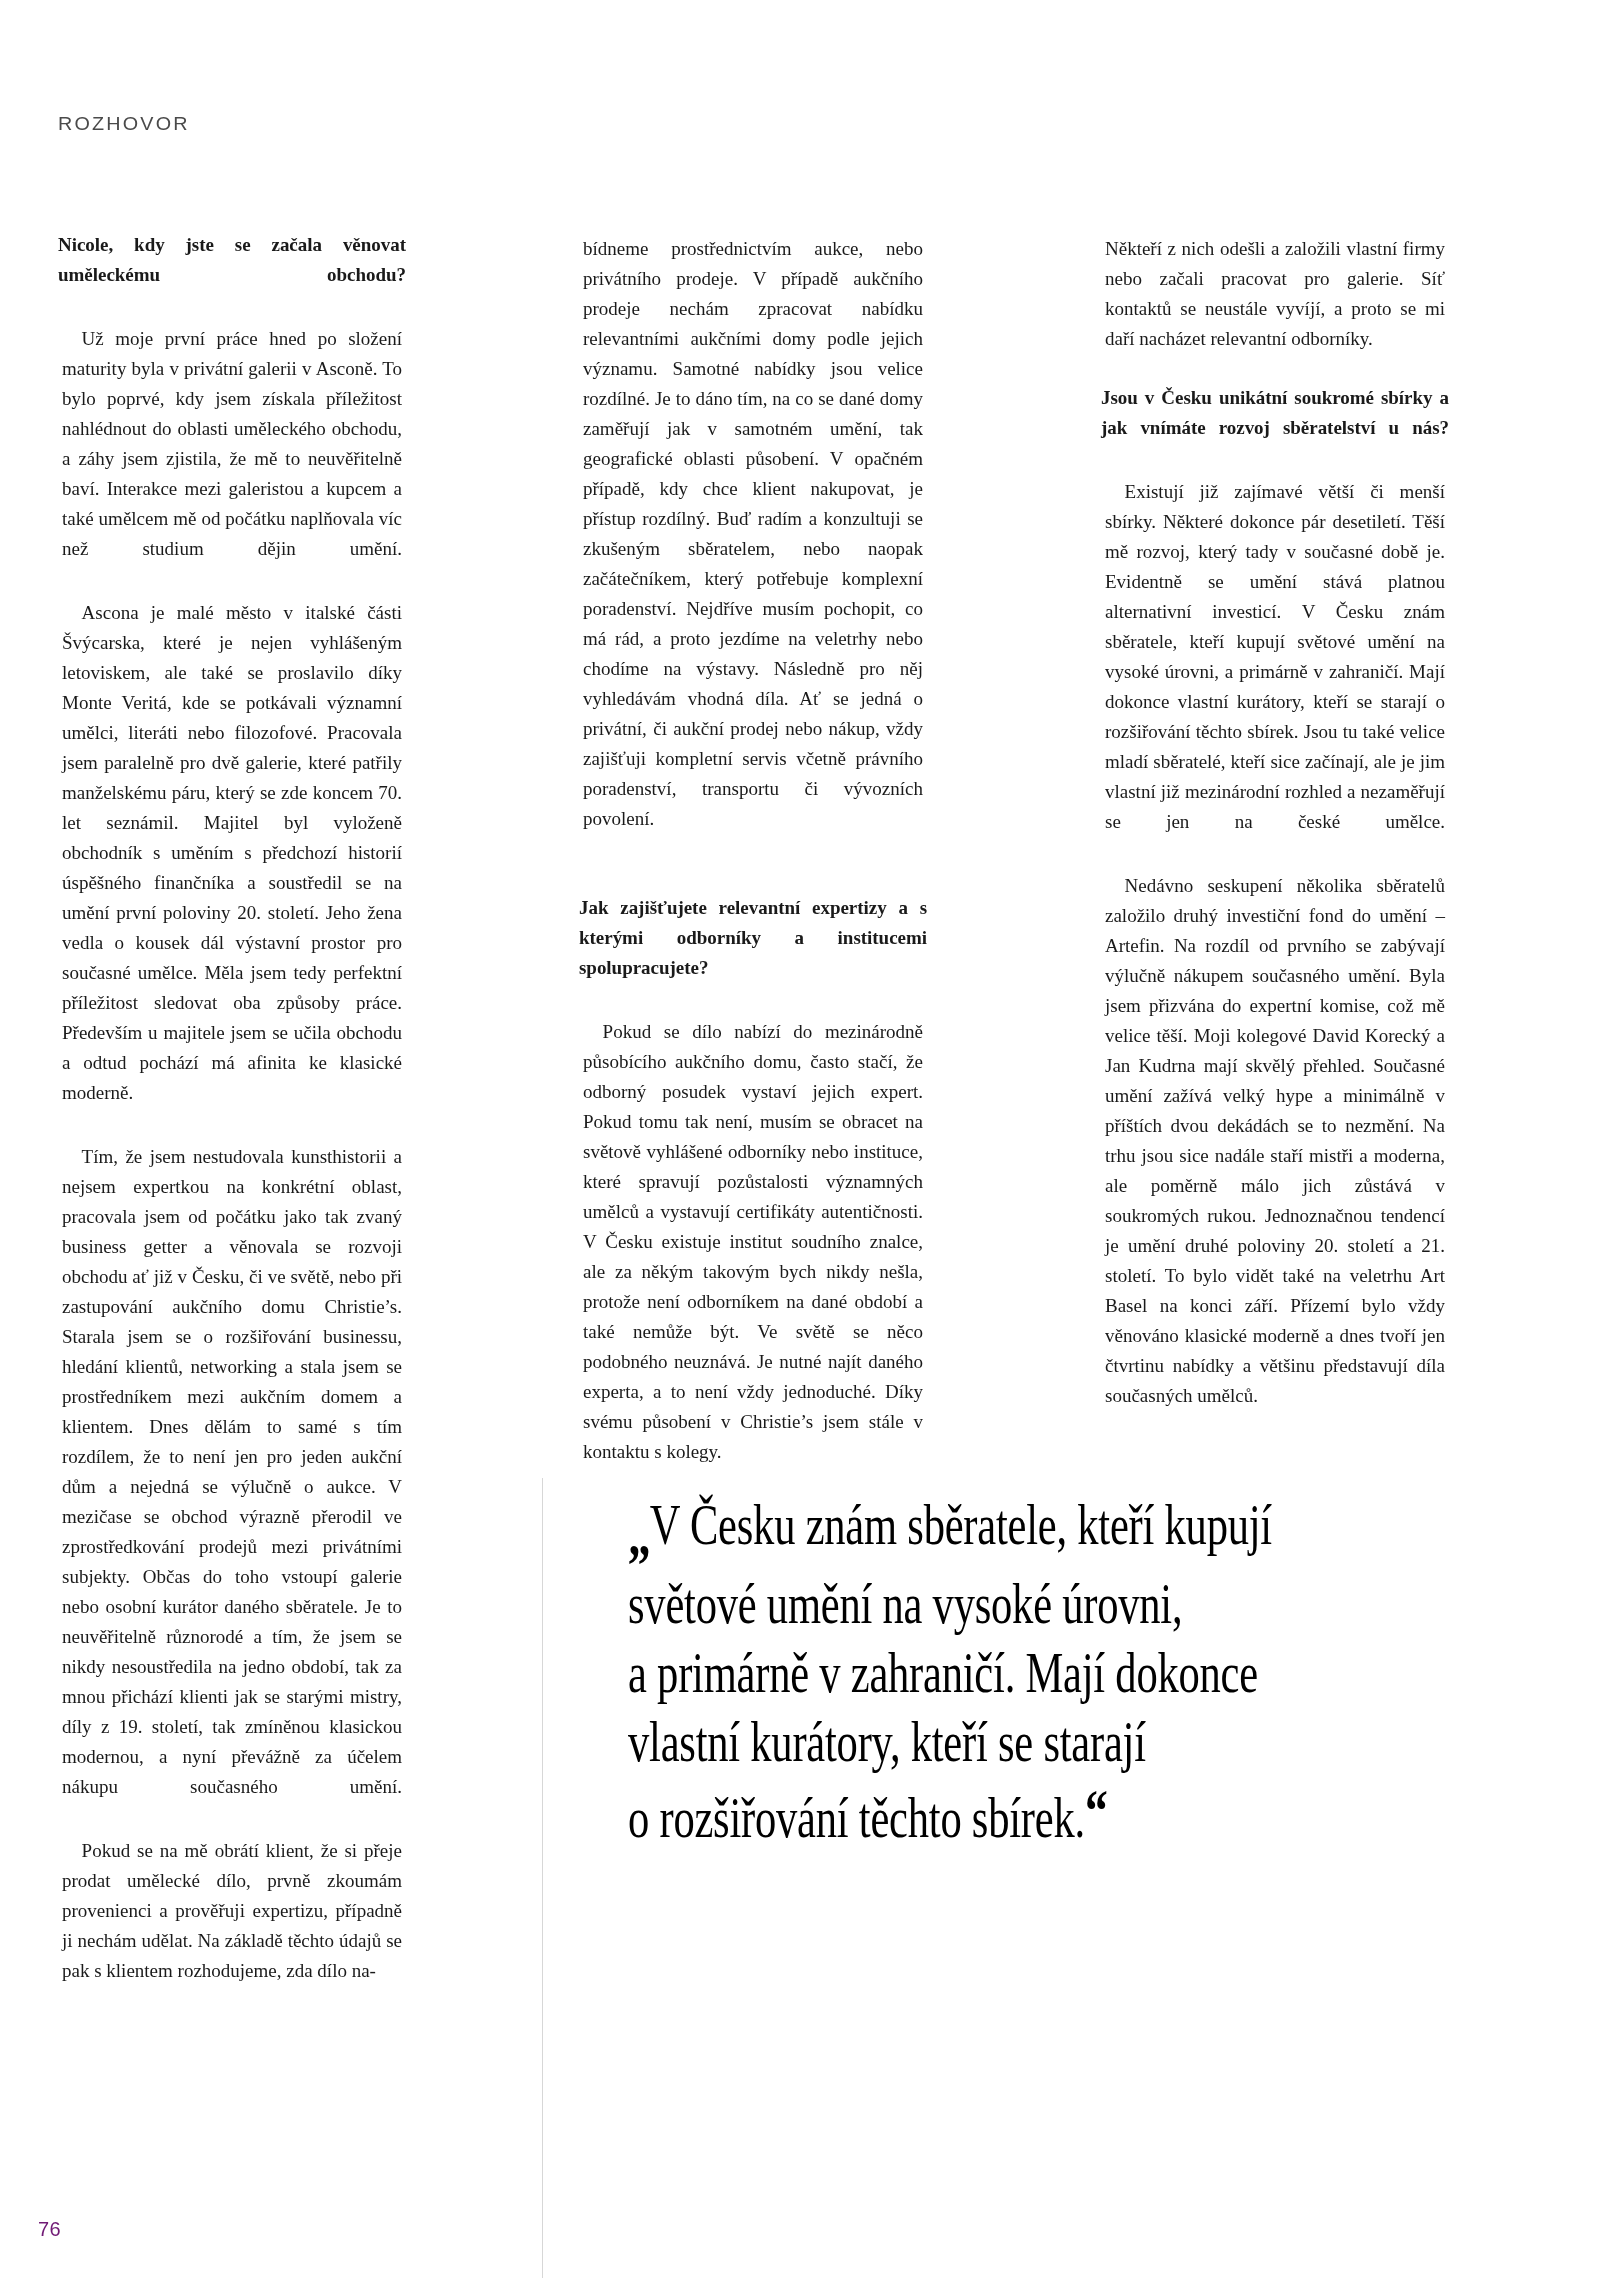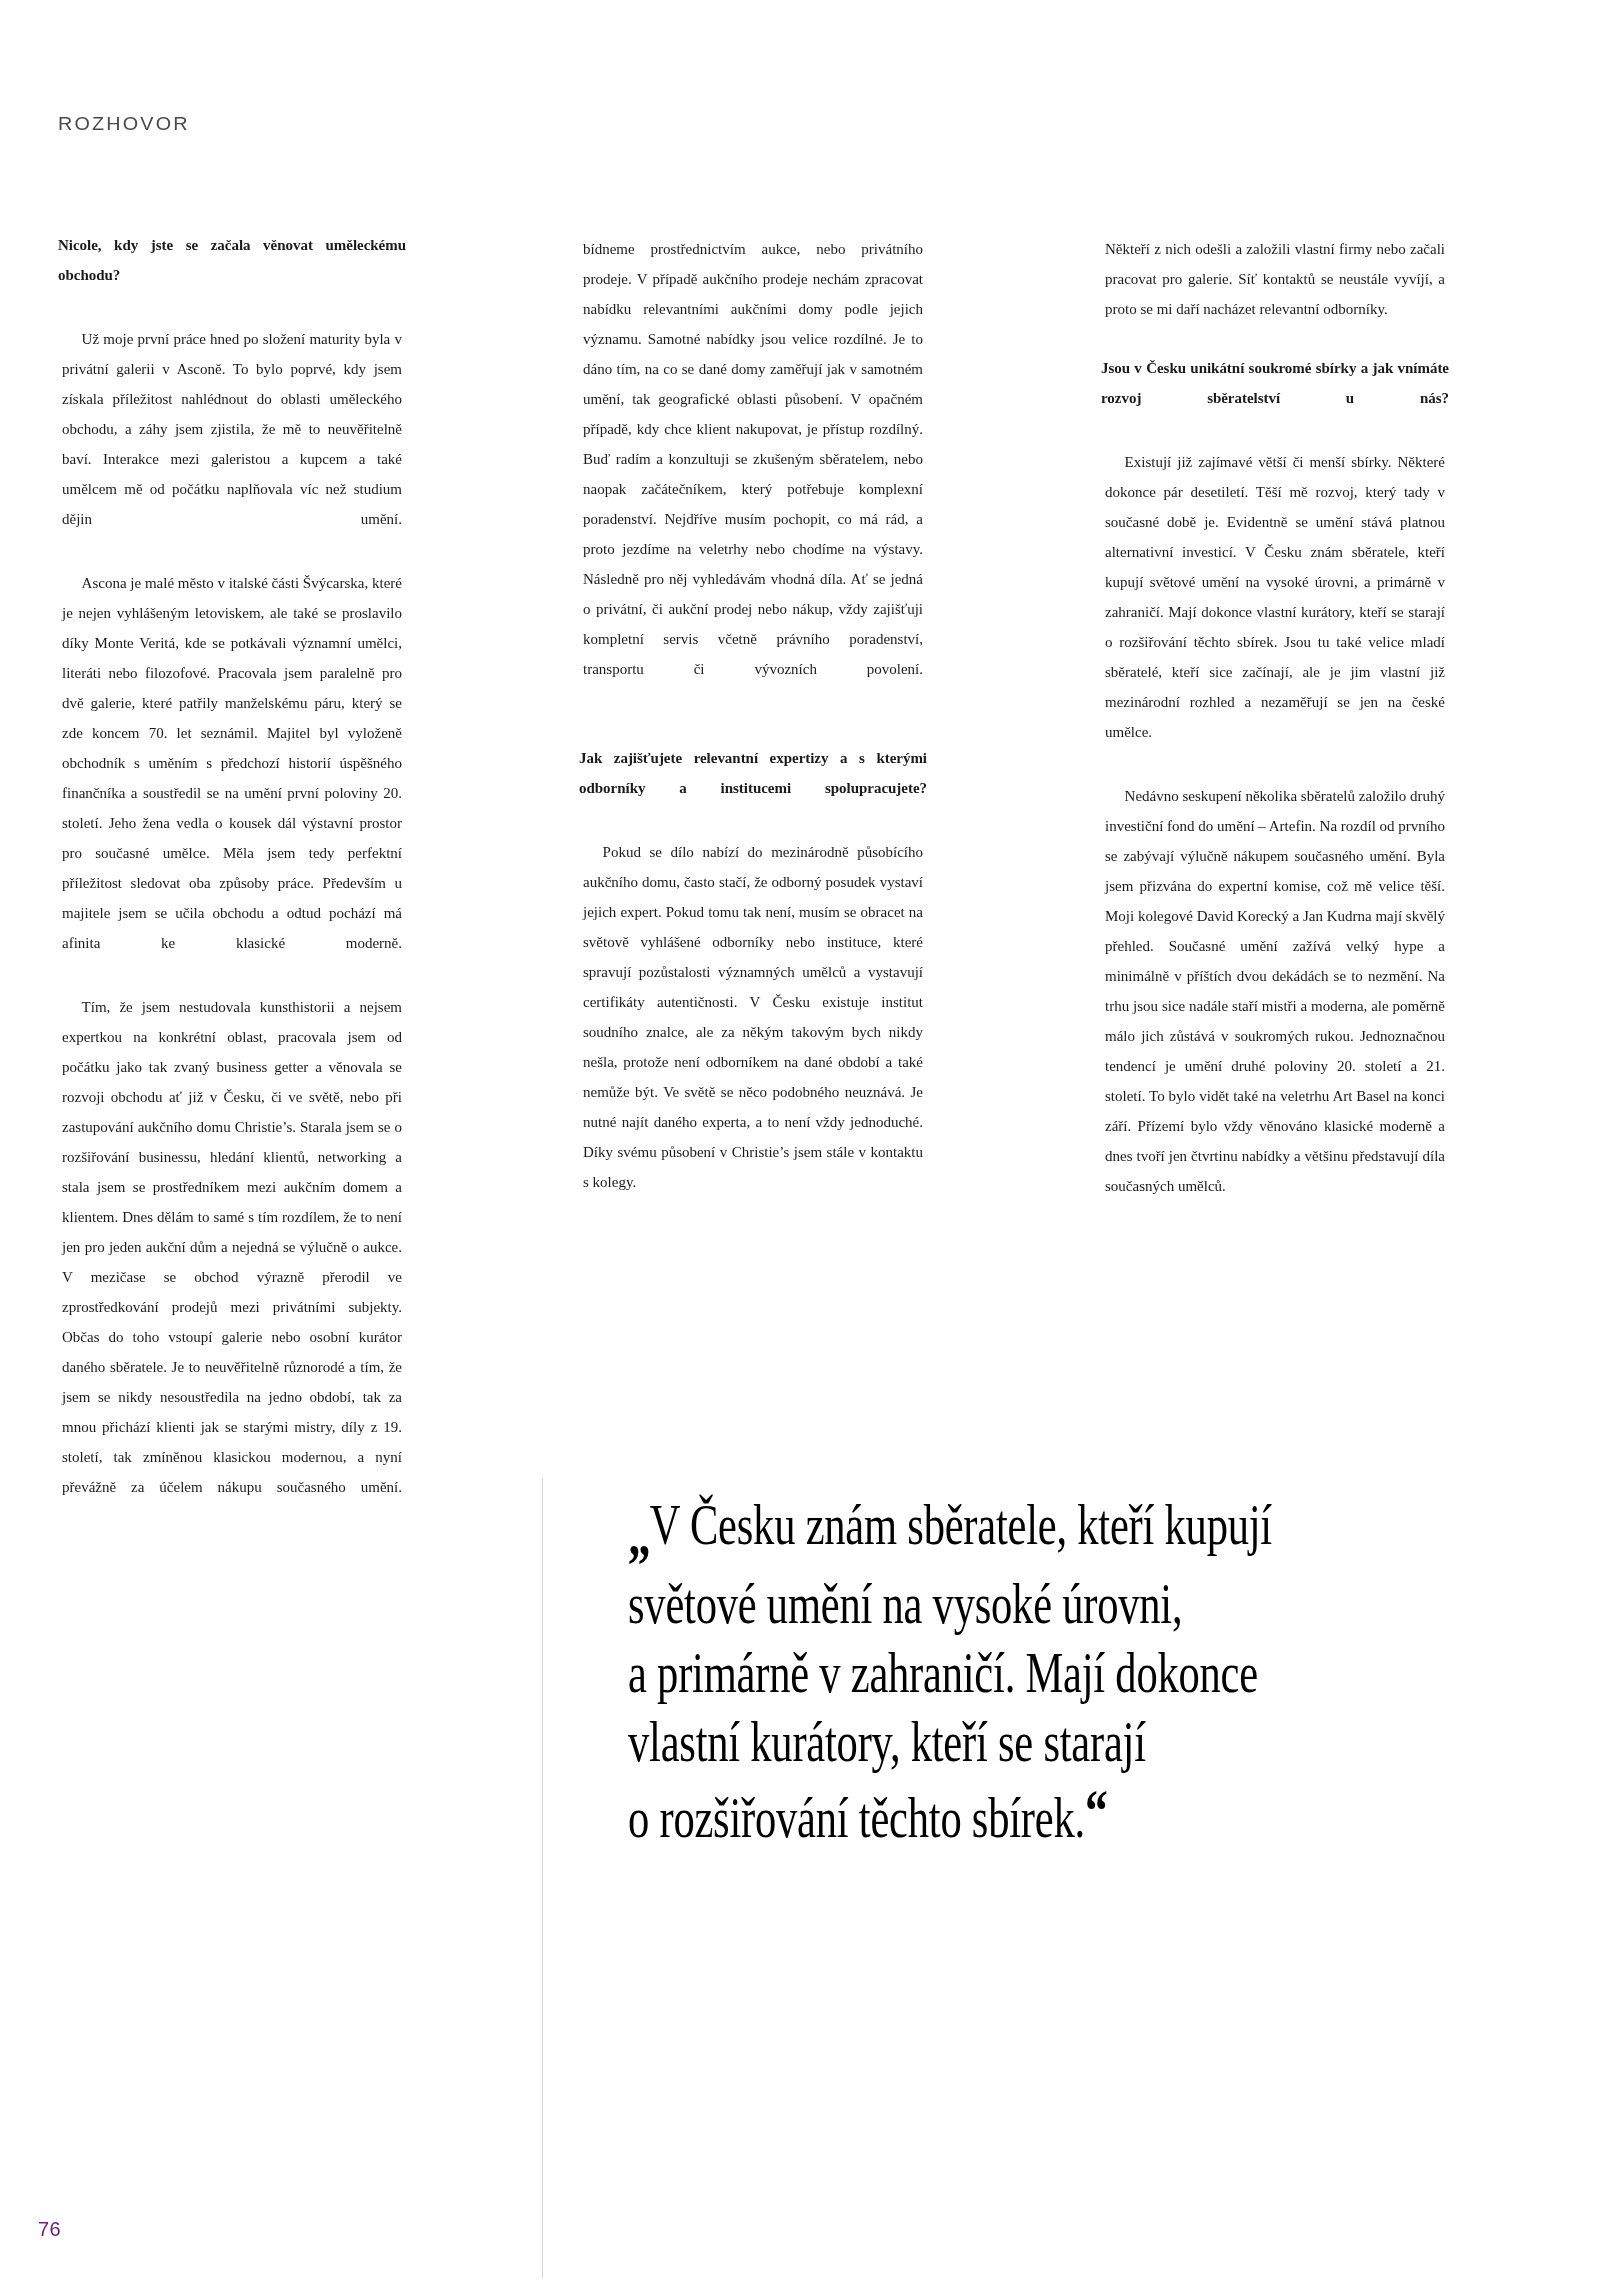--- a/index.html
+++ b/index.html
@@ -43,21 +43,21 @@
     letter-spacing: 0.3px;
   }
 
   
   .col {
     position: absolute;
     top: 230px;
     width: 348px;
     text-align: justify;
     text-justify: inter-word;
-    font-size: 15px;
+    font-size: 19px;
     line-height: 30px;
     hyphens: manual;
     -webkit-hyphens: manual;
   }
   .col-1 { left: 58px;   }
   .col-2 { left: 579px;  }
   .col-3 { left: 1101px; }
 
   .q {
     font-weight: bold;
@@ -122,20 +122,21 @@
 </head>
 <body>
 
 <div class="running-header">ROZHOVOR</div>
 
 <div class="col col-1">
   <p class="q">Nicole, kdy jste se začala věnovat uměleckému obchodu?</p>
   <p class="a">Už moje první práce hned po složení maturity byla v privátní galerii v Asconě. To bylo poprvé, kdy jsem získala příležitost nahlédnout do oblasti uměleckého obchodu, a záhy jsem zjistila, že mě to neuvěřitelně baví. Interakce mezi galeristou a kupcem a také umělcem mě od počátku naplňovala víc než studium dějin umění.</p>
   <p class="a">Ascona je malé město v italské části Švýcarska, které je nejen vyhlášeným letoviskem, ale také se proslavilo díky Monte Veritá, kde se potkávali významní umělci, literáti nebo filozofové. Pracovala jsem paralelně pro dvě galerie, které patřily manželskému páru, který se zde koncem 70. let seznámil. Majitel byl vyloženě obchodník s uměním s předchozí historií úspěšného finančníka a soustředil se na umění první poloviny 20. století. Jeho žena vedla o kousek dál výstavní prostor pro současné umělce. Měla jsem tedy perfektní příležitost sledovat oba způsoby práce. Především u majitele jsem se učila obchodu a odtud pochází má afinita ke klasické moderně.</p>
   <p class="a">Tím, že jsem nestudovala kunsthistorii a nejsem expertkou na konkrétní oblast, pracovala jsem od počátku jako tak zvaný business getter a věnovala se rozvoji obchodu ať již v Česku, či ve světě, nebo při zastupování aukčního domu Christie’s. Starala jsem se o rozšiřování businessu, hledání klientů, networking a stala jsem se prostředníkem mezi aukčním domem a klientem. Dnes dělám to samé s tím rozdílem, že to není jen pro jeden aukční dům a nejedná se výlučně o aukce. V mezičase se obchod výrazně přerodil ve zprostředkování prodejů mezi privátními subjekty. Občas do toho vstoupí galerie nebo osobní kurátor daného sběratele. Je to neuvěřitelně různorodé a tím, že jsem se nikdy nesoustředila na jedno období, tak za mnou přichází klienti jak se starými mistry, díly z 19. století, tak zmíněnou klasickou modernou, a nyní převážně za účelem nákupu současného umění.</p>
+  <p class="a nolastjust">Pokud se na mě obrátí klient, že si přeje prodat umělecké dílo, prvně zkoumám provenienci a prověřuji expertizu, případně ji nechám udělat. Na základě těchto údajů se pak s klientem rozhodujeme, zda dílo na-</p>
 </div>
 
 <div class="col col-2">
   <p class="a" style="text-indent:0">bídneme prostřednictvím aukce, nebo privátního prodeje. V případě aukčního prodeje nechám zpracovat nabídku relevantními aukčními domy podle jejich významu. Samotné nabídky jsou velice rozdílné. Je to dáno tím, na co se dané domy zaměřují jak v samotném umění, tak geografické oblasti působení. V opačném případě, kdy chce klient nakupovat, je přístup rozdílný. Buď radím a konzultuji se zkušeným sběratelem, nebo naopak začátečníkem, který potřebuje komplexní poradenství. Nejdříve musím pochopit, co má rád, a proto jezdíme na veletrhy nebo chodíme na výstavy. Následně pro něj vyhledávám vhodná díla. Ať se jedná o privátní, či aukční prodej nebo nákup, vždy zajišťuji kompletní servis včetně právního poradenství, transportu či vývozních povolení.</p>
   <p class="q spaced">Jak zajišťujete relevantní expertizy a s kterými odborníky a institucemi spolupracujete?</p>
   <p class="a nolastjust">Pokud se dílo nabízí do mezinárodně působícího aukčního domu, často stačí, že odborný posudek vystaví jejich expert. Pokud tomu tak není, musím se obracet na světově vyhlášené odborníky nebo instituce, které spravují pozůstalosti významných umělců a vystavují certifikáty autentičnosti. V Česku existuje institut soudního znalce, ale za někým takovým bych nikdy nešla, protože není odborníkem na dané období a také nemůže být. Ve světě se něco podobného neuznává. Je nutné najít daného experta, a to není vždy jednoduché. Díky svému působení v Christie’s jsem stále v kontaktu s kolegy.</p>
 </div>
 
 <div class="col col-3">
   <p class="a nolastjust" style="text-indent:0">Někteří z nich odešli a založili vlastní firmy nebo začali pracovat pro galerie. Síť kontaktů se neustále vyvíjí, a proto se mi daří nacházet relevantní odborníky.</p>

